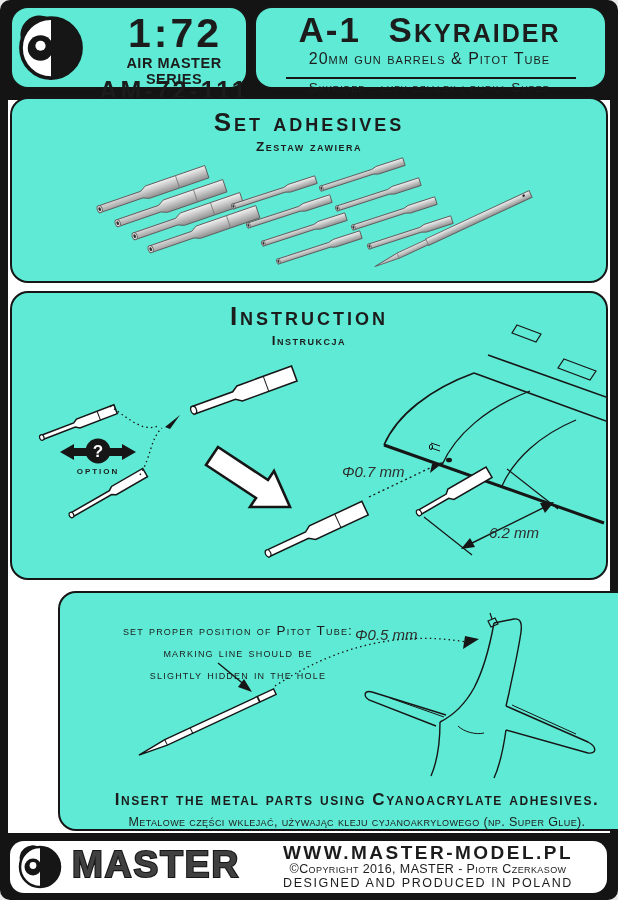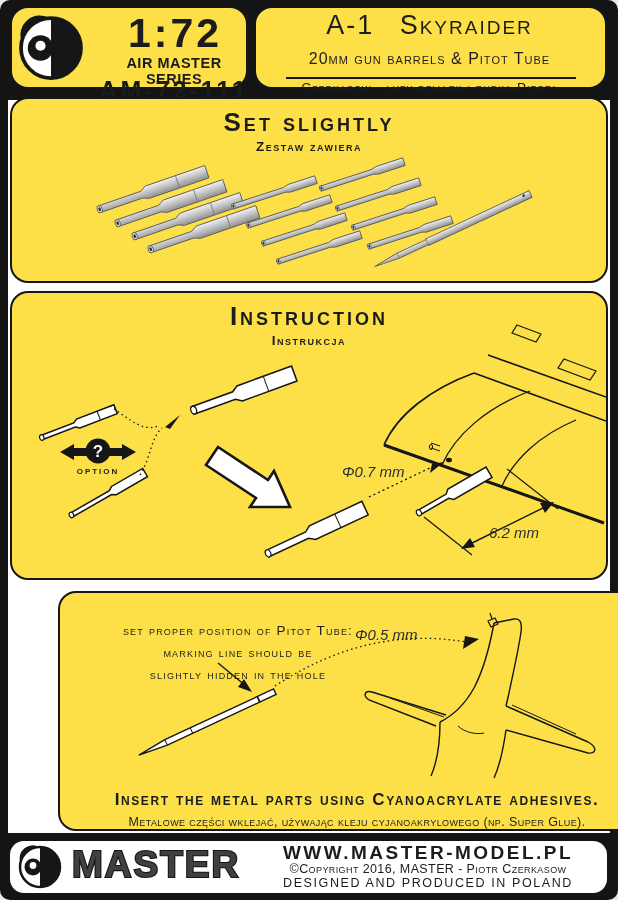--- a/index.html
+++ b/index.html
@@ -1,30 +1,30 @@
 <!DOCTYPE html>
 <html><head>
 <meta charset="utf-8">
 <style>
   html,body{margin:0;padding:0;background:#e9e9e9;}
   #sheet{position:relative;width:618px;height:900px;margin:0 auto;background:#141414;border-radius:10px;overflow:hidden;
          font-family:"Liberation Sans",sans-serif;color:#1c1c1c;}
   .panel{position:absolute;left:8px;width:602px;background:#fff;}
   #mid-paper{top:100px;height:733px;}
-  .box{position:absolute;background:#fde047;border:2.5px solid #161616;border-radius:18px;box-sizing:border-box;}
+  .box{position:absolute;background:#5eead4;border:2.5px solid #161616;border-radius:18px;box-sizing:border-box;}
   
   #hdr-left{left:10px;top:6px;width:238px;height:83px;}
   #hdr-right{left:254px;top:6px;width:353px;height:83px;}
   .sc{font-variant:small-caps;}
   .ctr{text-align:center;}
   .abs{position:absolute;}
   #scale-txt{left:88px;top:2px;width:150px;font-size:41px;font-weight:bold;letter-spacing:3px;}
   #series-txt{left:86px;top:47px;width:152px;font-size:14.5px;font-weight:bold;letter-spacing:.5px;}
   #code-txt{left:86px;top:68px;width:152px;font-size:25px;font-weight:bold;letter-spacing:3px;}
-  #title-txt{left:6px;top:2px;width:335px;font-size:27px;font-weight:normal;letter-spacing:2px;word-spacing:16px;}
+  #title-txt{left:6px;top:2px;width:335px;font-size:35px;font-weight:bold;letter-spacing:2px;word-spacing:16px;}
   #sub-en{left:6px;top:42px;width:335px;font-size:16px;font-weight:normal;letter-spacing:1px;}
   #hdr-rule{left:30px;top:69px;width:290px;height:0;border-top:2px solid #161616;}
   #sub-pl{left:6px;top:72px;width:335px;font-size:13.5px;letter-spacing:1px;}
   
   #box-set{left:10px;top:97px;width:598px;height:186px;}
   #box-ins{left:10px;top:291px;width:598px;height:289px;}
   #box-pit{left:10px;top:591px;width:598px;height:240px;margin-left:48px;}
   .sec-title{left:0;top:8px;width:100%;font-size:26px;font-weight:bold;letter-spacing:3px;}
   .sec-sub{left:0;top:40px;width:100%;font-size:13.5px;font-weight:bold;letter-spacing:1.5px;}
   .illus{position:absolute;left:0;top:0;}
@@ -63,25 +63,25 @@
     </svg>
     <div class="abs ctr" id="scale-txt">1:72</div>
     <div class="abs ctr" id="series-txt">AIR MASTER SERIES</div>
     <div class="abs ctr" id="code-txt">AM-72-111</div>
   </div>
 
   <div class="box" id="hdr-right">
     <div class="abs ctr sc" id="title-txt">A-1 Skyraider</div>
     <div class="abs ctr sc" id="sub-en">20mm gun barrels &amp; Pitot Tube</div>
     <div class="abs" id="hdr-rule"></div>
-    <div class="abs ctr sc" id="sub-pl">Czerkasow - lufy działek i rurka Pitota</div>
+    <div class="abs ctr sc" id="sub-pl">Skyrider - lufy działek i rurka Super</div>
   </div>
 
   <div class="box" id="box-set">
-    <div class="abs ctr sc sec-title">Set slightly</div>
+    <div class="abs ctr sc sec-title">Set adhesives</div>
     <div class="abs ctr sc sec-sub">Zestaw zawiera</div>
     <svg class="illus" width="594" height="181" viewBox="0 0 594 181">
       <defs>
         <linearGradient id="met" x1="0" y1="0" x2="0" y2="1">
           <stop offset="0" stop-color="#f2f2f2"></stop>
             <stop offset=".45" stop-color="#c7c7c7"></stop>
             <stop offset="1" stop-color="#8f8f8f"></stop>
         </linearGradient>
       </defs>
 

